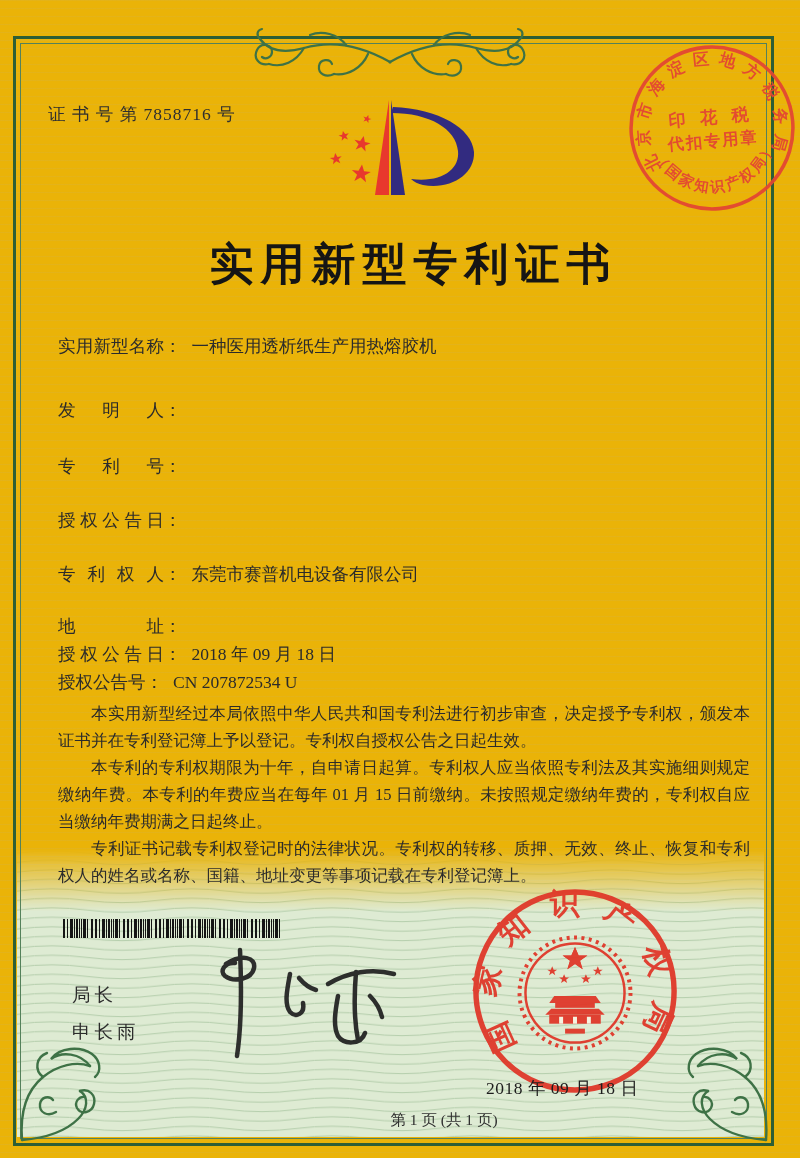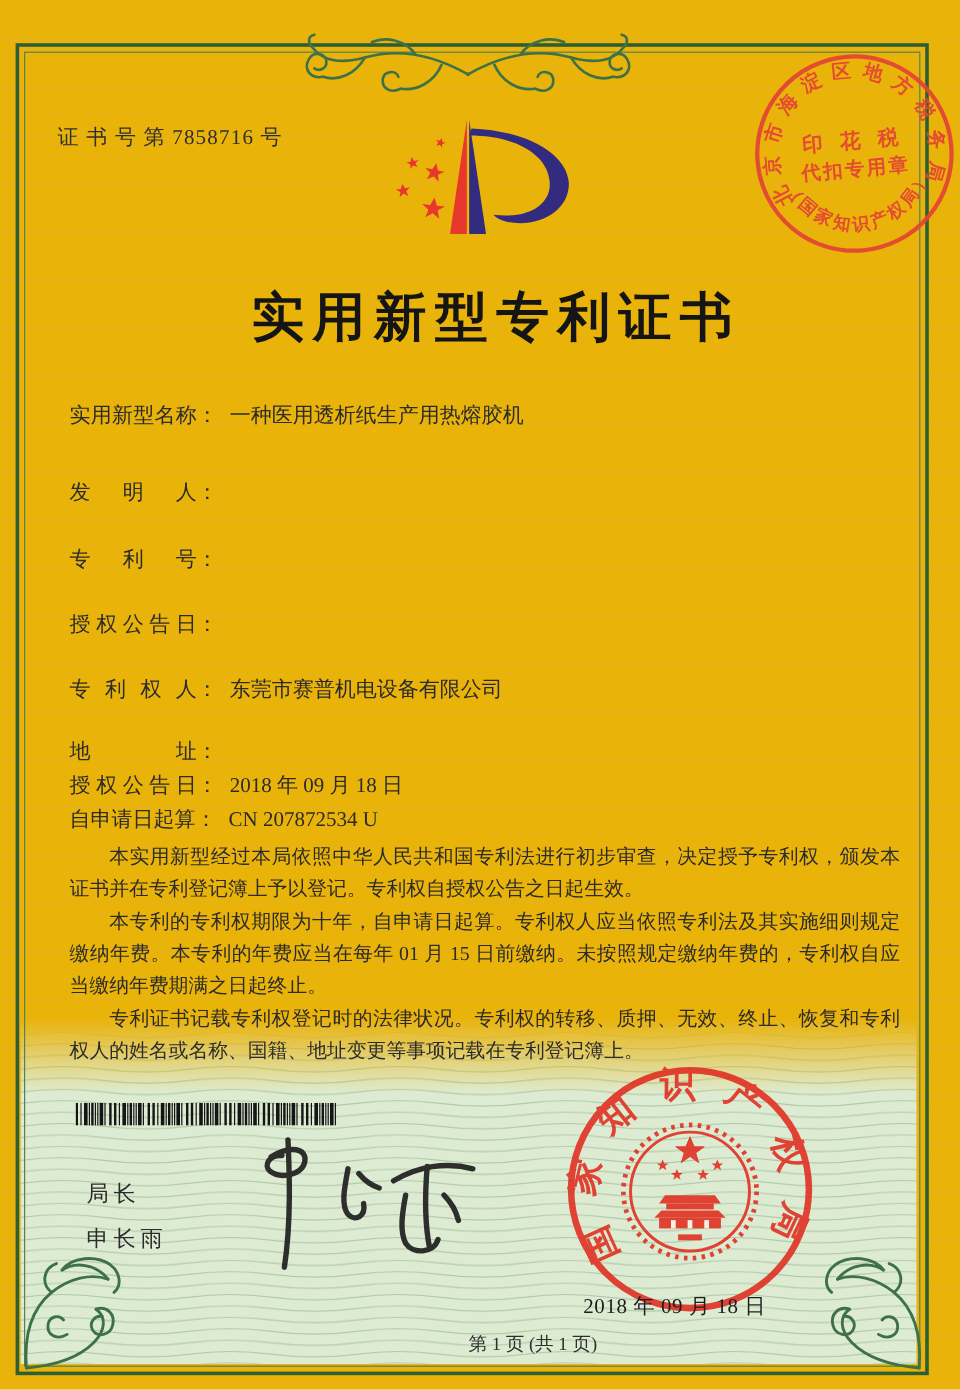--- a/index.html
+++ b/index.html
@@ -164,21 +164,21 @@
       <span class="lbl">地址</span>
         <span class="colon">：</span>
     </div>
     <div class="grant">
       <div class="g1">
         <span class="lbl">授权公告日</span>
           <span class="colon">：</span>
         <span>2018 年 09 月 18 日</span>
       </div>
       <div class="g2">
-        <span class="lbl2">自申请日起算</span>
+        <span class="lbl2">授权公告号</span>
           <span class="colon">：</span>
         <span>CN 207872534 U</span>
       </div>
     </div>
   </div>
 
   <div class="paras">
     <p>本实用新型经过本局依照中华人民共和国专利法进行初步审查，决定授予专利权，颁发本证书并在专利登记簿上予以登记。专利权自授权公告之日起生效。</p>
     <p>本专利的专利权期限为十年，自申请日起算。专利权人应当依照专利法及其实施细则规定缴纳年费。本专利的年费应当在每年 01 月 15 日前缴纳。未按照规定缴纳年费的，专利权自应当缴纳年费期满之日起终止。</p>
     <p>专利证书记载专利权登记时的法律状况。专利权的转移、质押、无效、终止、恢复和专利权人的姓名或名称、国籍、地址变更等事项记载在专利登记簿上。</p>

